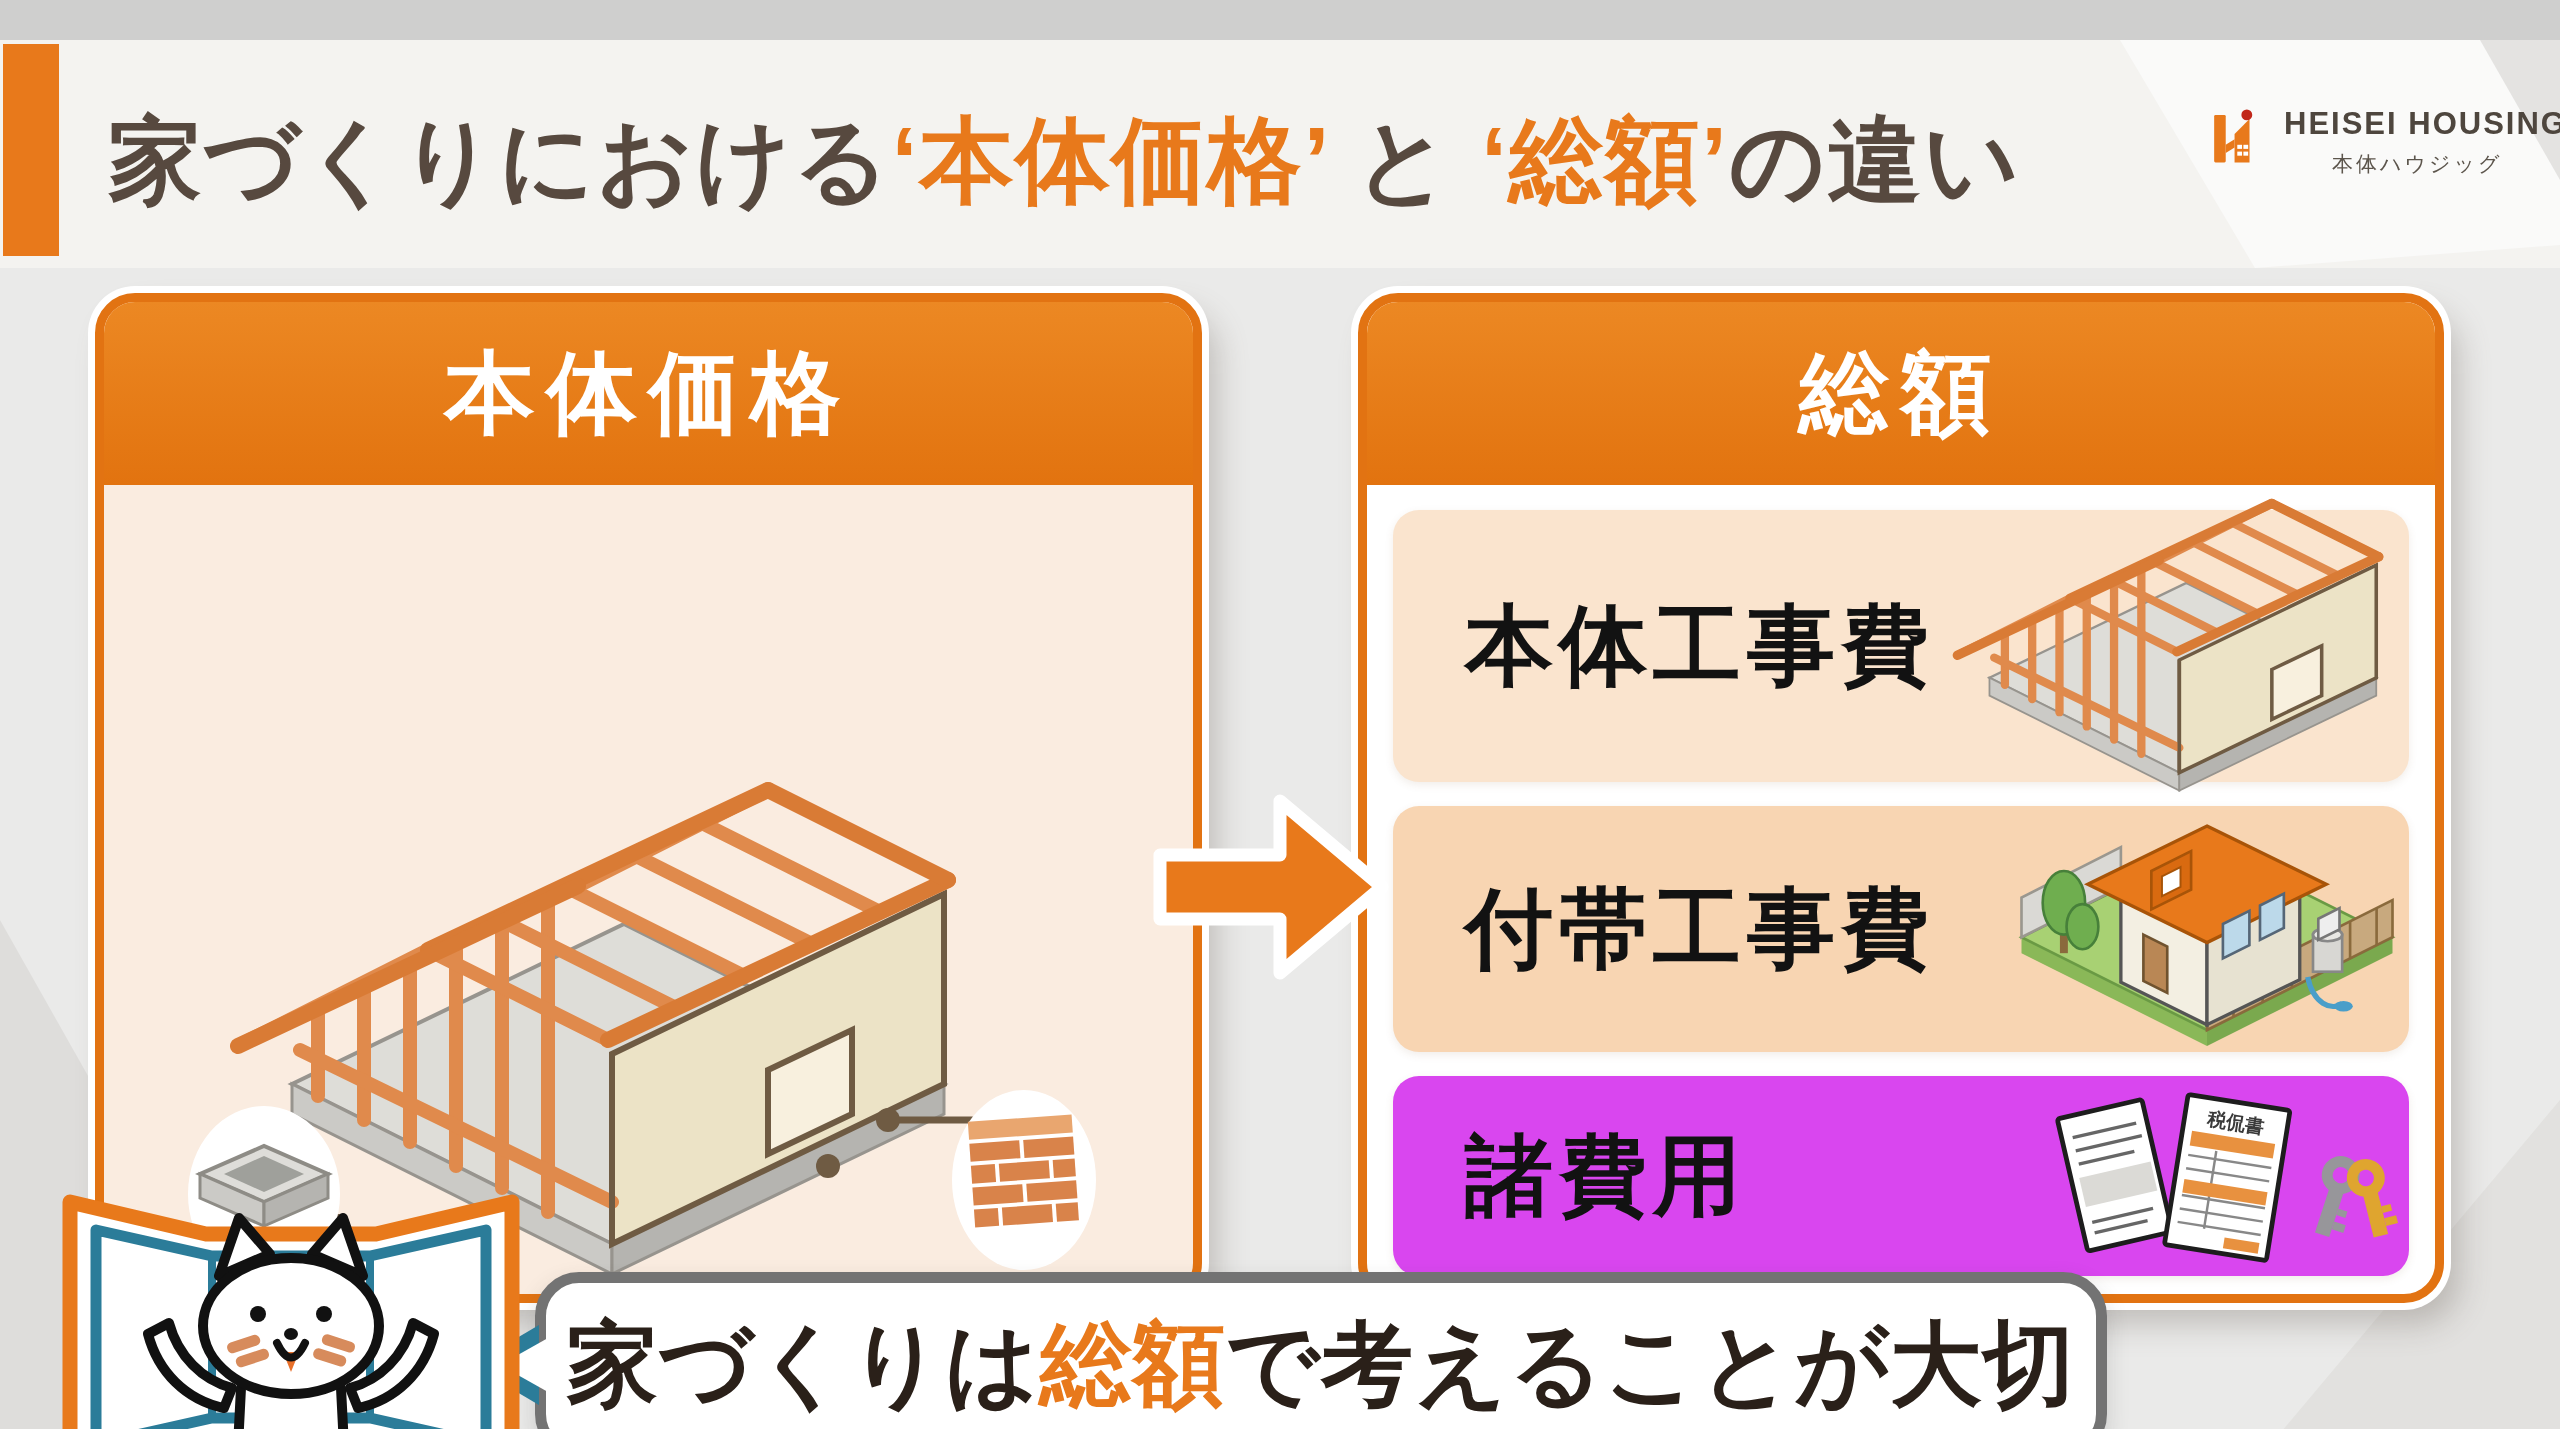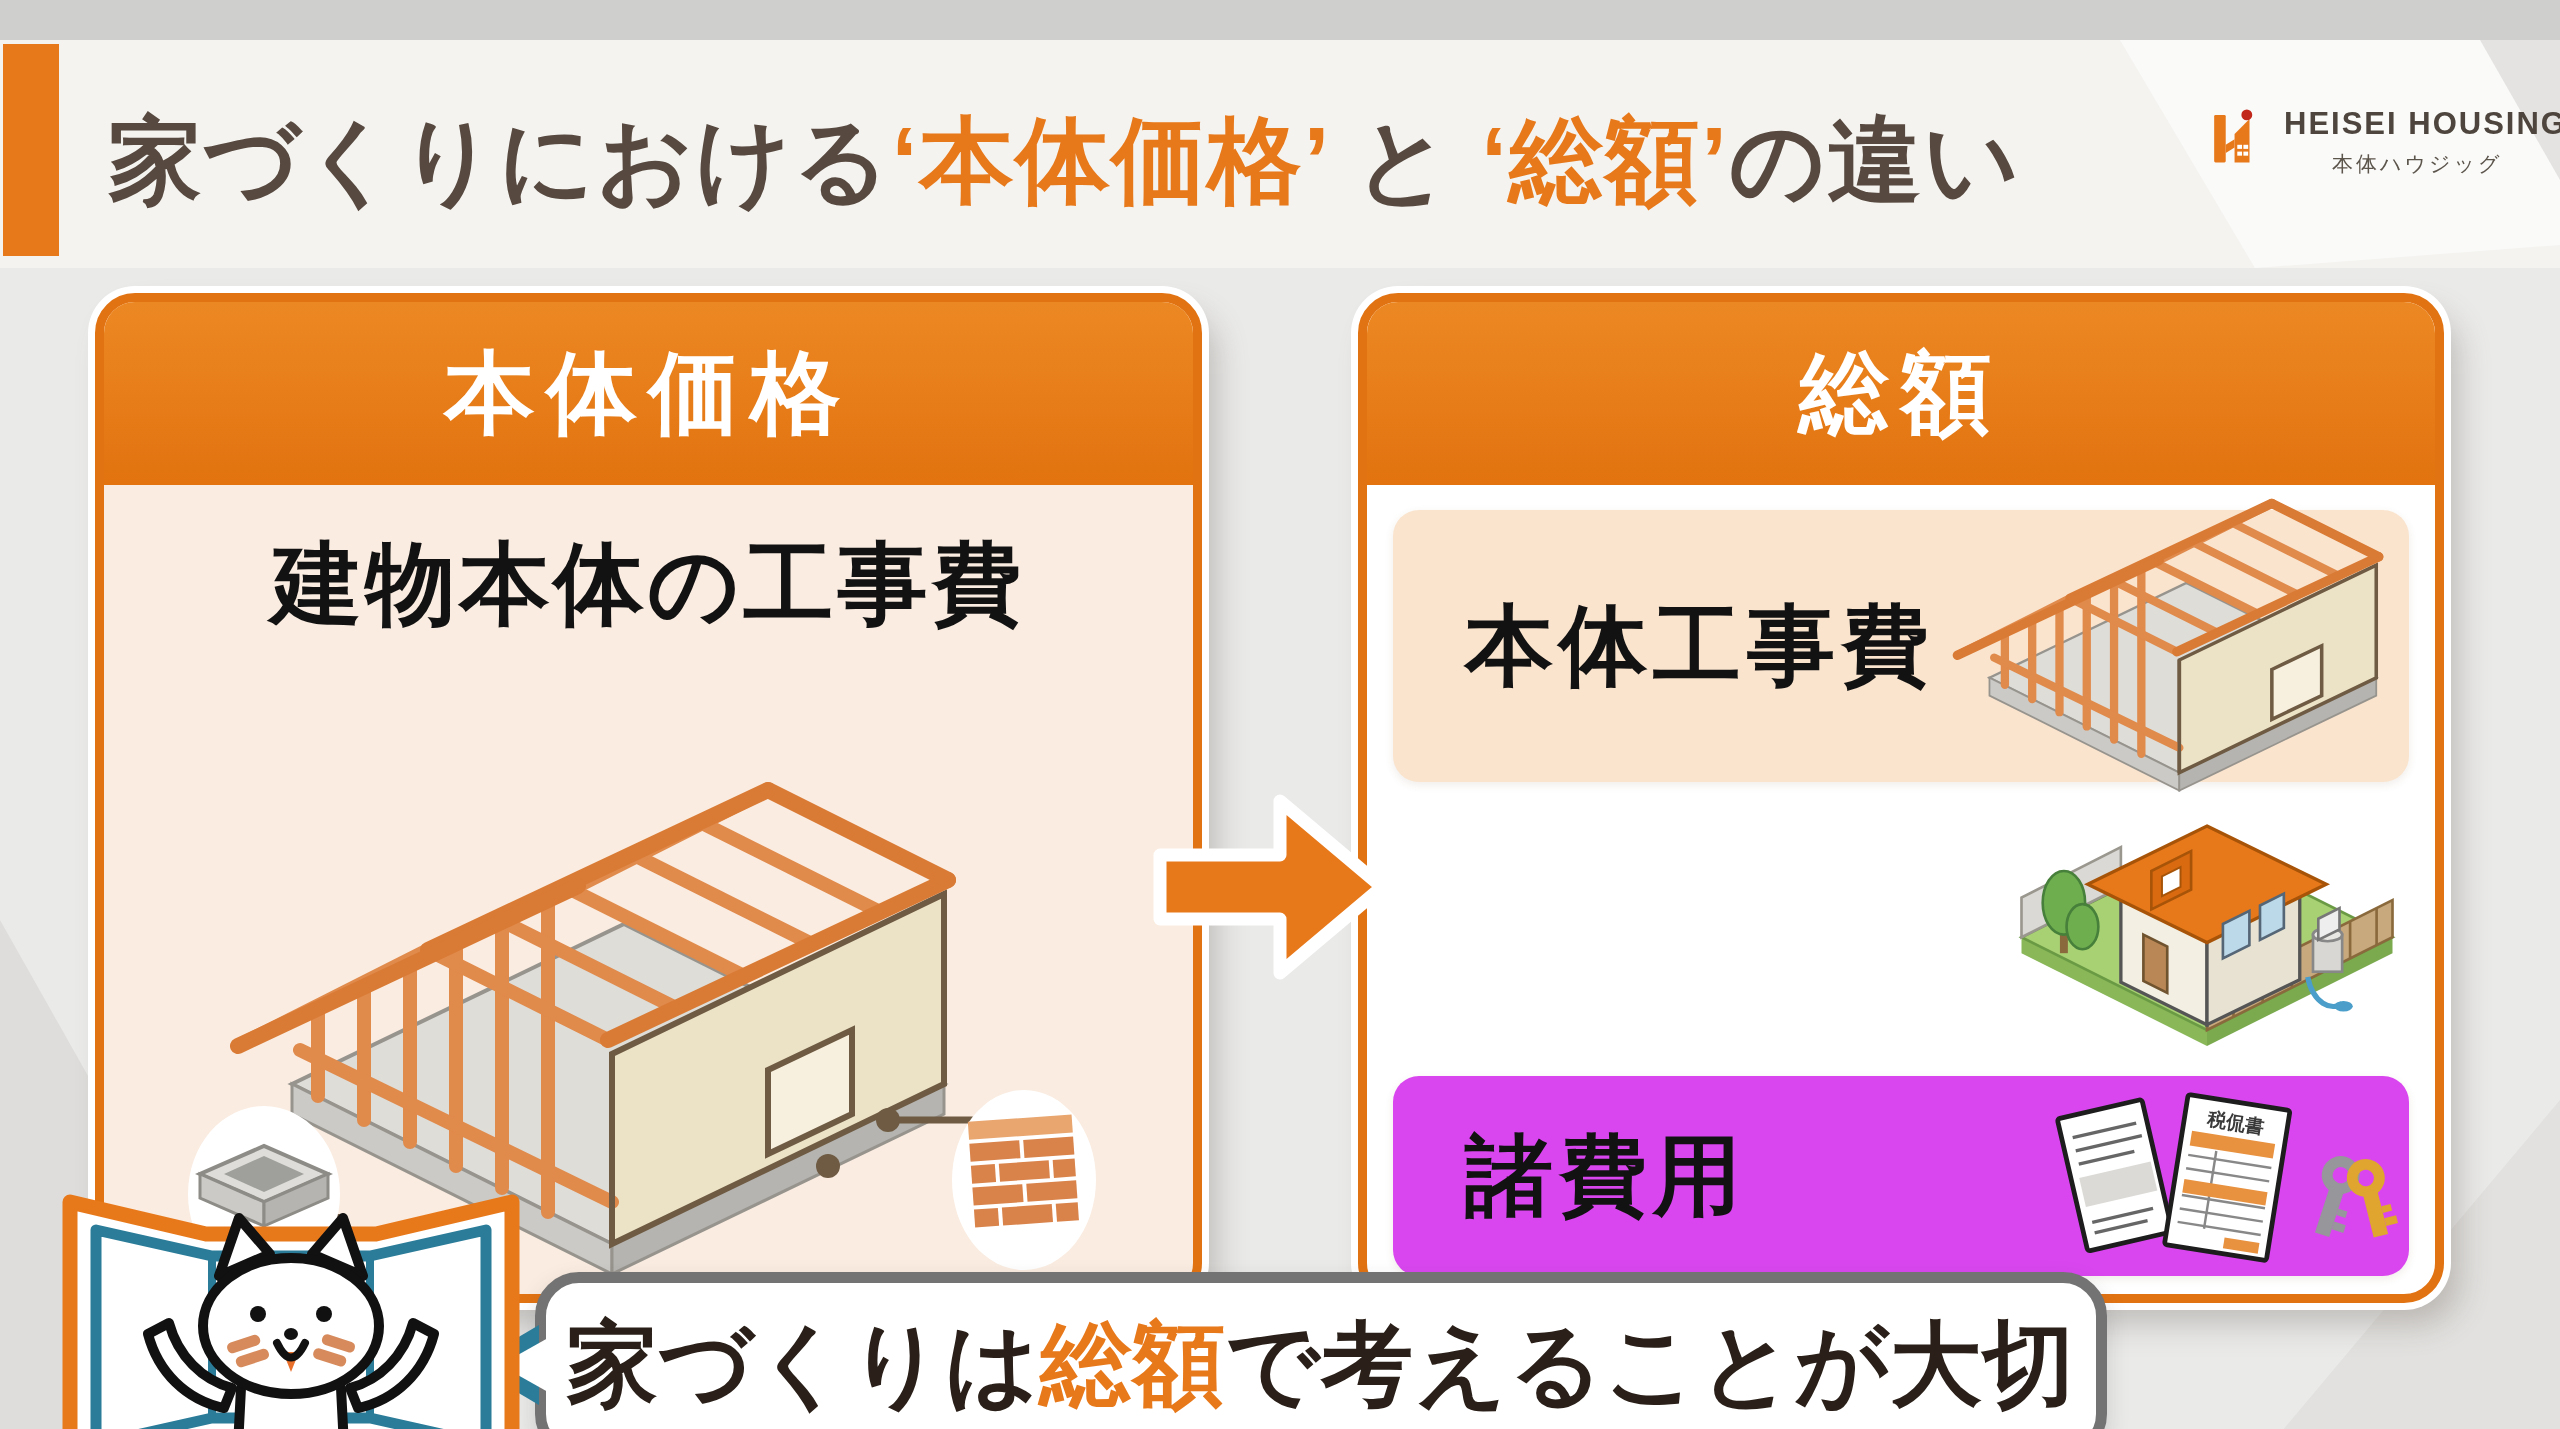--- a/index.html
+++ b/index.html
@@ -103,21 +103,20 @@
       <rect x="55" y="60" width="7" height="6" fill="#ffffff"></rect>
       <rect x="46" y="70" width="7" height="6" fill="#ffffff"></rect>
       <rect x="55" y="70" width="7" height="6" fill="#ffffff"></rect>
     </svg>
     <div class="brand">HEISEI HOUSING</div>
     <div class="sub">本体ハウジッグ</div>
   </div>
 
   <div class="card card-left">
     <div class="card-header">本体価格</div>
-    <div class="left-heading">建物本体の工事費</div>
 
     <svg class="house-main" viewBox="0 0 540 315">
       <g id="houseFrame">
 
         <polygon points="258,127 418,207 252,287 92,207" fill="#DEDDD8" stroke="#97948E" stroke-width="2"></polygon>
         <polygon points="92,207 92,222 252,302 252,287" fill="#CBCAC6" stroke="#97948E" stroke-width="1.5"></polygon>
         <polygon points="252,287 252,302 418,222 418,207" fill="#B5B4B0" stroke="#97948E" stroke-width="1.5"></polygon>
 
         <polygon points="418,112 252,192 252,287 418,207" fill="#ECE3C6" stroke="#6F5B43" stroke-width="3"></polygon>
         <polygon points="330,200 372,180 372,222 330,242" fill="#F8F0DE" stroke="#6F5B43" stroke-width="3"></polygon>
@@ -196,20 +195,23 @@
 
   <svg class="big-arrow" width="246" height="224" viewBox="0 0 246 224">
     <polygon points="10,80 130,80 130,26 232,112 130,198 130,144 10,144" fill="#E8791B" stroke="#FFFFFF" stroke-width="13" stroke-linejoin="round"></polygon>
   </svg>
 
   <div class="card card-right">
     <div class="card-header">総額</div>
 
     <div class="cost-row row-0">
       <div class="row-label">本体工事費</div>
+    </div>
+    <div class="cost-row row-1">
+      <div class="row-label">付帯工事費</div>
     </div>
     <div class="cost-row row-2">
       <div class="row-label">諸費用</div>
     </div>
 
     <svg class="row-illo illo-frame" viewBox="55 15 380 295">
       <use href="#houseFrame"></use>
     </svg>
 
     <svg class="row-illo illo-house" viewBox="0 28 320 190">

